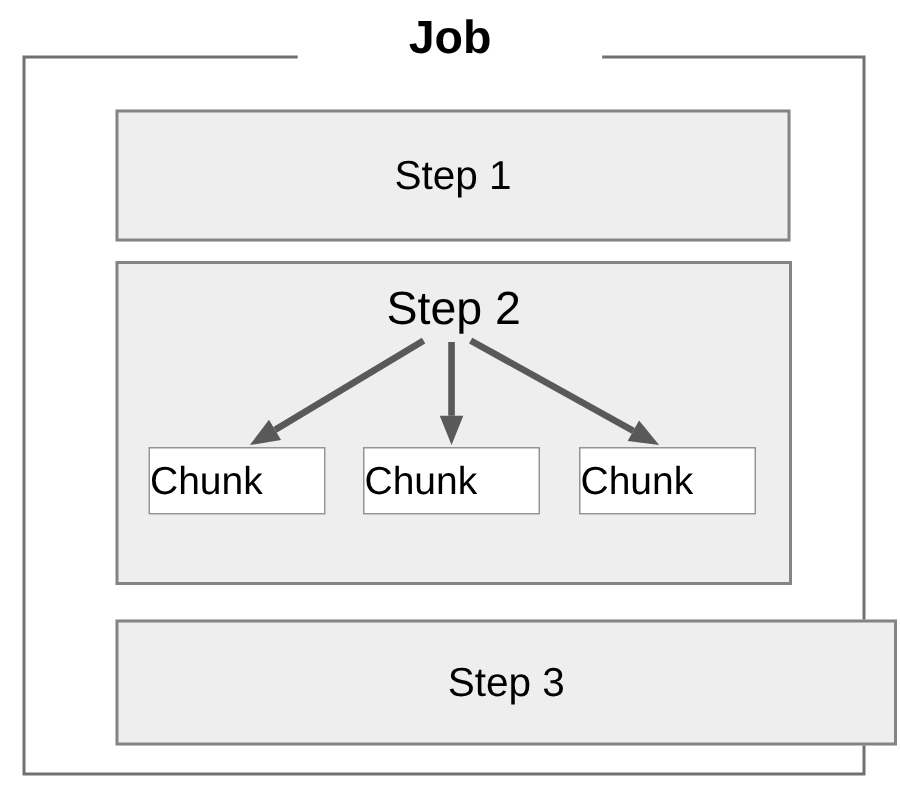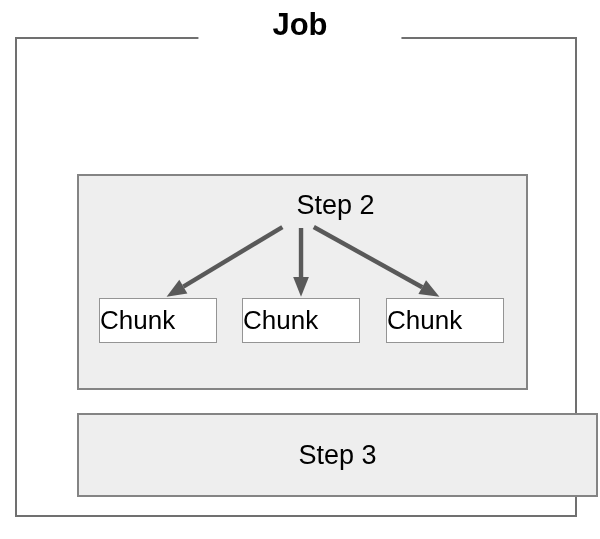--- a/index.html
+++ b/index.html
@@ -53,23 +53,22 @@
 
   .step-1 { left: 77px; top: 73px;  width: 450px; height: 88px;  }
   .step-2 { left: 77px; top: 174px; width: 451px; height: 216px; }
   .step-3 { left: 77px; top: 413px; width: 521px; height: 84px;  }
 
   .step2-label {
     position: absolute;
     left: 0; top: 14px;
     width: 100%;
     text-align: center;
-    font-size: 27px;
+    font-size: 31px;
     line-height: 31px;
-    margin-left: 33px;
   }
 
   .arrows-svg {
     position: absolute;
     left: 0; top: 0;
     width: 100%; height: 100%;
   }
 
   .chunk {
     position: absolute;
@@ -88,20 +87,23 @@
 </style>
 </head>
 <body>
 
 <div class="canvas">
 
   <div class="outer-box"></div>
 
   <div class="job-title">Job</div>
 
+  <div class="step step-1 step-centered">
+    <span>Step 1</span>
+  </div>
 
   <div class="step step-2">
     <div class="step2-label">Step 2</div>
 
     <svg class="arrows-svg" viewBox="0 0 451 216" xmlns="http://www.w3.org/2000/svg">
       <g stroke="#595959" fill="#595959">
         <line x1="205" y1="52" x2="104.1" y2="112.7" stroke-width="4.5"></line>
         <polygon points="87,123 100.0,105.8 108.2,119.6" stroke="none"></polygon>
       </g>
       <g stroke="#595959" fill="#595959">

